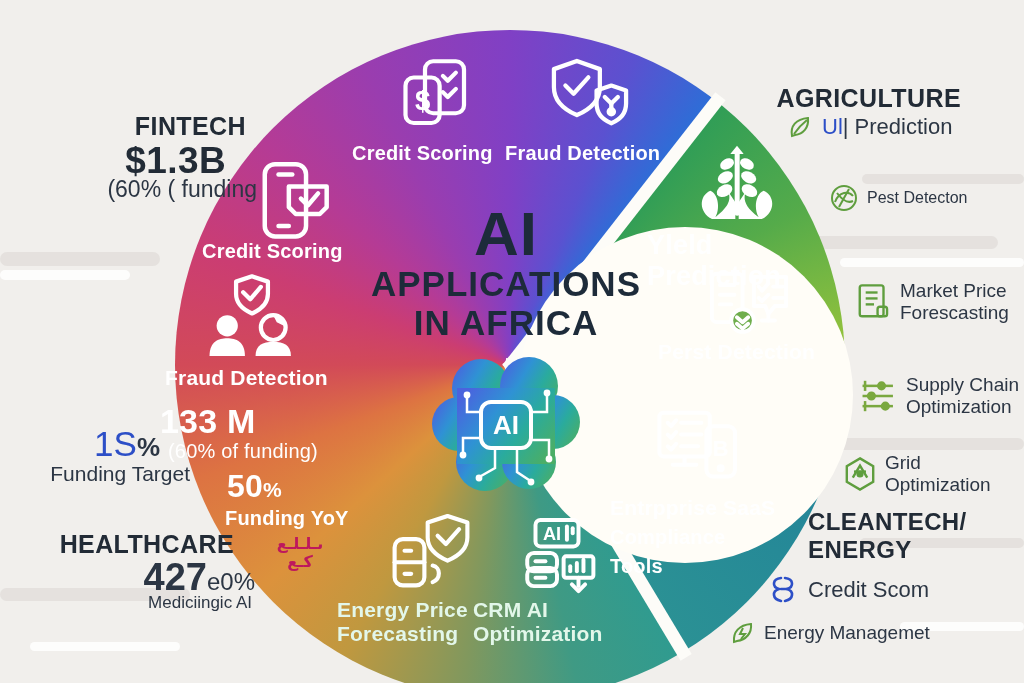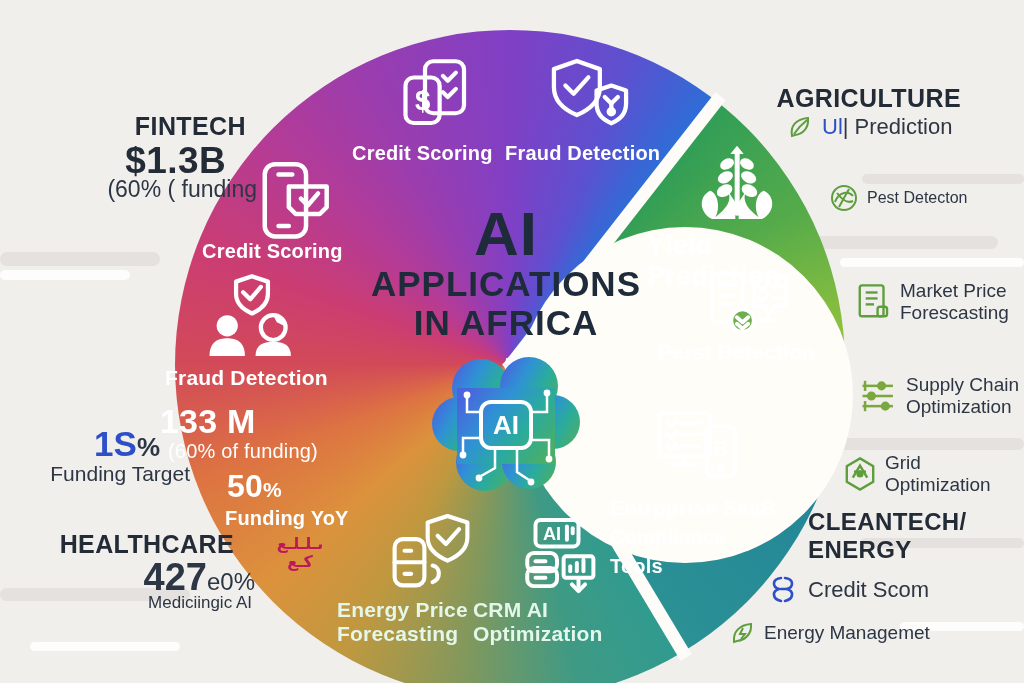--- a/index.html
+++ b/index.html
@@ -251,21 +251,21 @@
   <div class="abs dlabel mint" style="left:473px;top:598px;width:180px;font-size:21px;line-height:1.12">
     <div>CRM AI</div>
     <div>Optimization</div>
   </div>
 
   <div class="abs heading ctr" style="left:86px;top:112px;width:160px;font-size:25px">FINTECH</div>
   <div class="abs heading ctr" style="left:66px;top:140px;width:160px;font-size:37px">$1.3B</div>
   <div class="abs dark ctr" style="left:37px;top:176px;width:220px;font-size:23px">(60% ( funding</div>
 
   <div class="abs ctr nowrap" style="left:40px;top:424px;width:120px">
-    <span style="color:#2d4fc7;font-size:35px;font-weight:700">1S</span><span style="color:#2c3644;font-size:26px;font-weight:700">%</span>
+    <span style="color:#2d4fc7;font-size:35px;font-weight:400">1S</span><span style="color:#2c3644;font-size:26px;font-weight:700">%</span>
   </div>
   <div class="abs dark ctr" style="left:10px;top:462px;width:180px;font-size:21px">Funding Target</div>
 
   <div class="abs heading ctr" style="left:34px;top:530px;width:200px;font-size:25px">HEALTHCARE</div>
   <div class="abs ctr nowrap" style="left:95px;top:556px;width:160px">
     <span style="color:#2c3644;font-size:38px;font-weight:700">427</span><span style="color:#2c3644;font-size:24px;font-weight:500">e0%</span>
   </div>
   <div class="abs dark ctr" style="left:92px;top:593px;width:160px;font-size:17px">Mediciingic AI</div>
 
   <div class="abs heading ctr" style="left:756px;top:84px;width:205px;font-size:25px">AGRICULTURE</div>

